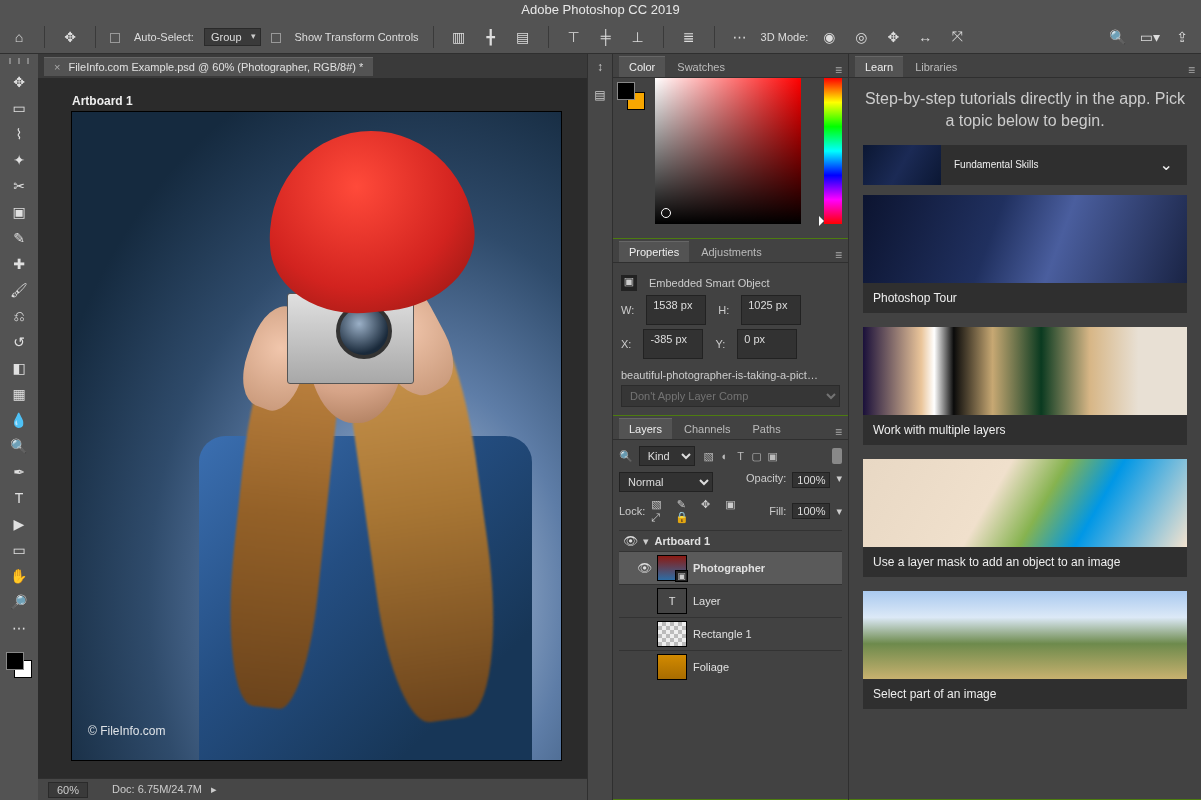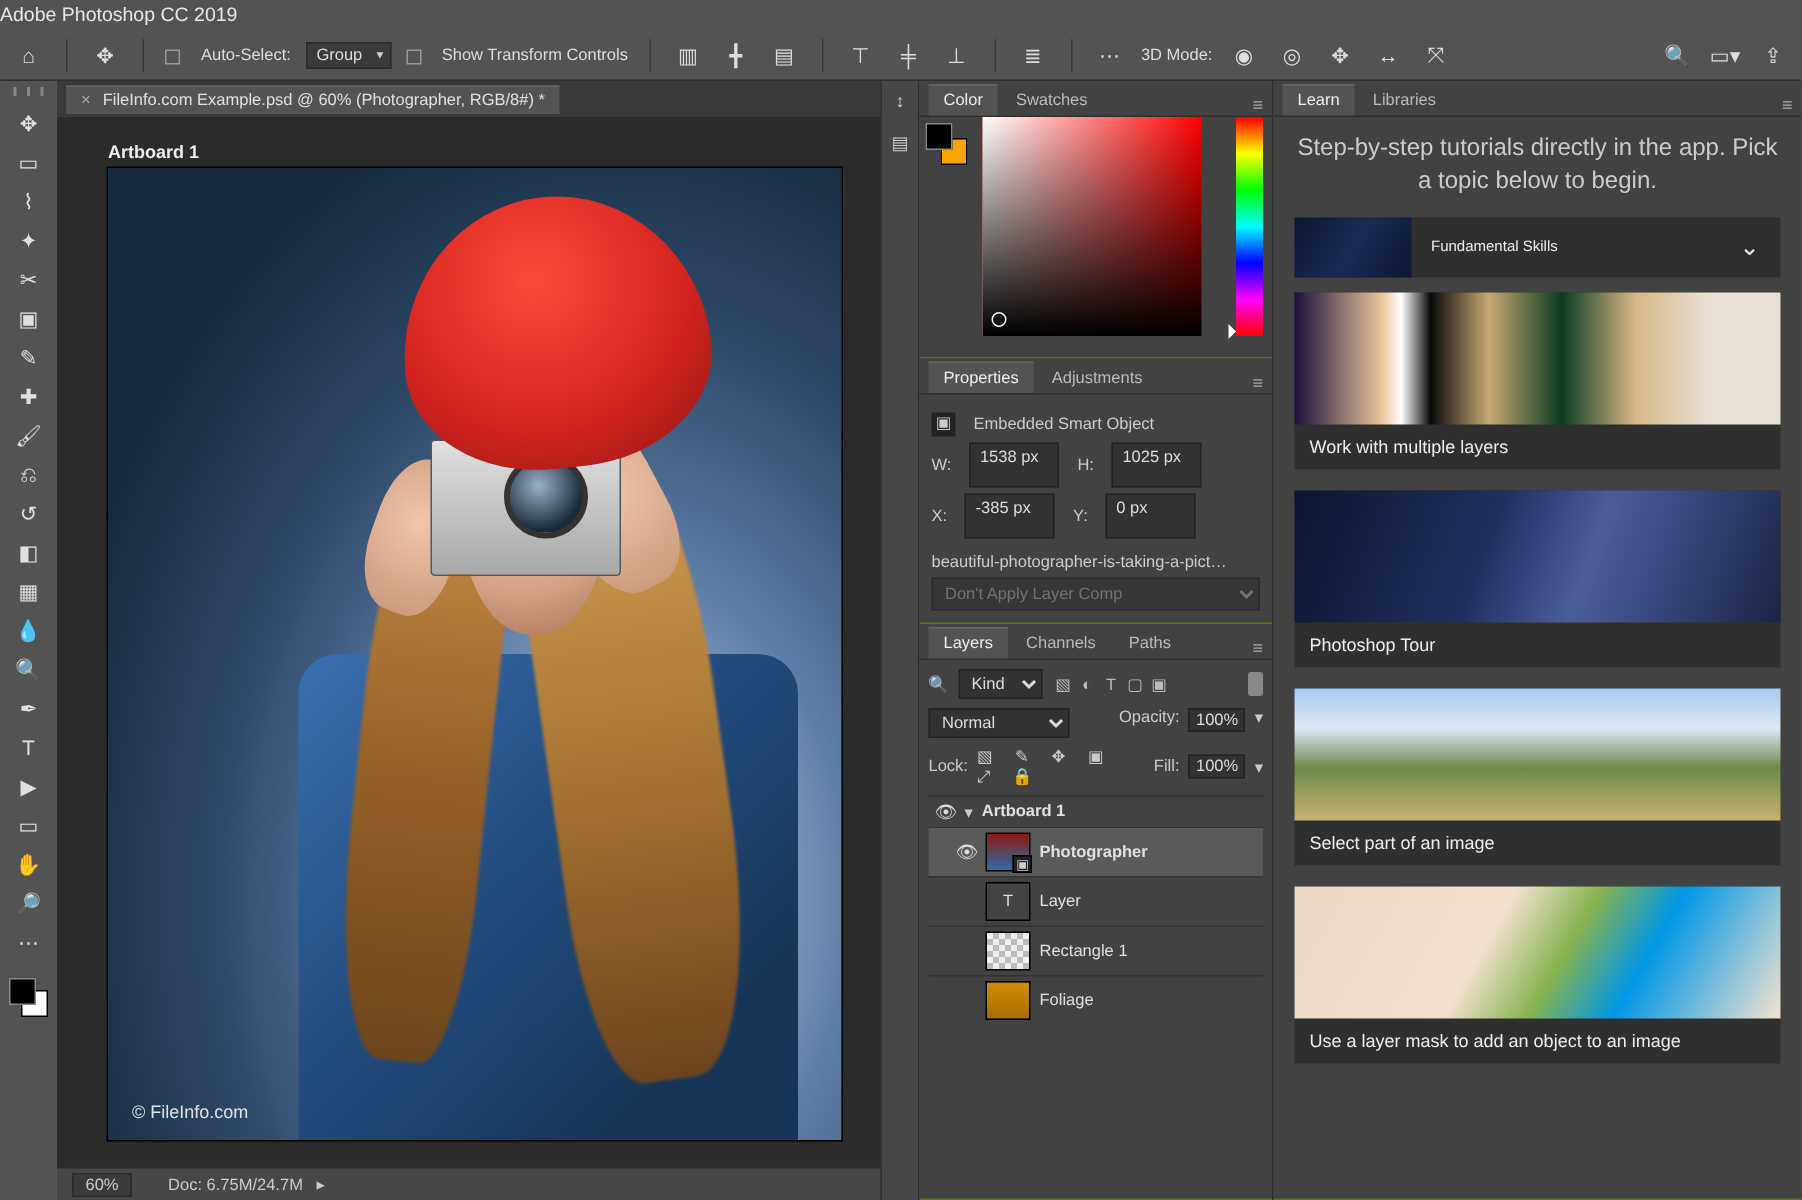--- a/index.html
+++ b/index.html
@@ -1,20 +1,20 @@
 <!DOCTYPE html>
 <html><head>
 <meta charset="utf-8">
 <style>
   * { box-sizing: border-box; margin: 0; padding: 0; font-family: "Segoe UI", Tahoma, sans-serif; }
   html, body { width: 1201px; height: 800px; overflow: hidden; background:#4a4a4a; color:#ccc; font-size:12px; }
   .app { display:flex; flex-direction:column; width:100%; height:100%; background:#535353; }
 
   
-  .titlebar { height:20px; background:#535353; color:#e8e8e8; font-size:13px; line-height:20px; }
+  .titlebar { height:20px; background:#535353; text-align:center; color:#e8e8e8; font-size:13px; line-height:20px; }
 
   
   .optbar { height:34px; background:#535353; border-bottom:1px solid #2f2f2f; display:flex; align-items:center; padding:0 8px; gap:10px; }
   .icon-btn { width:22px; height:22px; display:flex; align-items:center; justify-content:center; color:#ddd; font-size:14px; cursor:pointer; }
   .chk { width:10px; height:10px; border:1px solid #999; display:inline-block; margin-right:4px; position:relative; top:1px;}
   .sep { width:1px; height:22px; background:#3a3a3a; margin:0 4px;}
   .dd { background:#3a3a3a; border:1px solid #2a2a2a; padding:2px 18px 2px 6px; color:#ddd; font-size:11px; position:relative; }
   .dd::after { content:"▾"; position:absolute; right:4px; top:2px; font-size:9px; color:#ccc;}
   .labeltxt { font-size:11px; color:#ddd; }
   .optbar .spacer { flex:1; }
@@ -46,21 +46,21 @@
   }
   .beanie{ position:absolute; left:40%; top:3%; width:42%; height:28%; border-radius:50% 50% 45% 45%/60% 60% 40% 40%; background:radial-gradient(circle at 45% 30%, #ff4a3a 0%, #d2231f 60%, #8c1611 100%); transform:rotate(-6deg);}
   .face{position:absolute; left:48%; top:24%; width:20%; height:24%; background:radial-gradient(circle at 40% 35%,#f4cdb6 0%, #d6a488 60%, #a67656 100%); border-radius:45% 45% 50% 50%/50% 50% 55% 55%;}
   .hairL{position:absolute; left:34%; top:32%; width:18%; height:60%; background:linear-gradient(180deg,#c98c46,#946128,#6c441c); border-radius:40% 20% 30% 40%; filter:blur(1px); transform:rotate(6deg);}
   .hairR{position:absolute; left:60%; top:28%; width:24%; height:66%; background:linear-gradient(180deg,#d6a057,#a87634,#6c441c); border-radius:20% 40% 40% 30%; filter:blur(1px); transform:rotate(-8deg);}
   .cam{position:absolute; left:44%; top:28%; width:26%; height:14%; background:linear-gradient(#e0e0e0,#a8a8a8); border:1px solid #555; border-radius:3px;}
   .cam::after{content:""; position:absolute; left:38%; top:10%; width:48px; height:48px; border-radius:50%; background:radial-gradient(circle at 40% 35%,#9bb0c7,#1a2a3b 70%); border:4px solid #333;}
   .handL{position:absolute; left:36%; top:30%; width:12%; height:16%; background:radial-gradient(circle at 50% 40%,#f1c6ac,#c79778); border-radius:40% 40% 35% 45%; transform:rotate(20deg);}
   .handR{position:absolute; left:62%; top:26%; width:14%; height:18%; background:radial-gradient(circle at 50% 40%,#f1c6ac,#c79778); border-radius:45% 35% 40% 40%; transform:rotate(-28deg);}
   .jacket{position:absolute; left:26%; top:50%; width:68%; height:50%; background:linear-gradient(135deg,#3b6fb1,#244e82 40%,#173657 80%); border-radius:8% 8% 0 0;}
-  .watermark{position:absolute; left:16px; bottom:12px; color:rgba(255,255,255,.85); font-size:12px;}
+  .watermark{position:absolute; left:16px; bottom:22px; color:rgba(255,255,255,.85); font-size:12px;}
   .statusbar{height:22px; background:#474747; display:flex; align-items:center; padding:0 10px; gap:24px; border-top:1px solid #2f2f2f; font-size:11px; color:#ccc;}
   .statusbar .zoomfield{background:#3a3a3a;border:1px solid #2a2a2a;padding:1px 8px;}
 
   
   .minidock{ width:26px; background:#474747; border-left:1px solid #2f2f2f; border-right:1px solid #2f2f2f; display:flex; flex-direction:column; align-items:center; padding-top:6px; gap:10px;}
   .minidock .mi{ width:18px; height:18px; color:#ccc; font-size:12px; text-align:center;}
 
   
   .rightcol{ width:588px; display:flex; background:#424242;}
   .stackA{ width:236px; display:flex; flex-direction:column; border-right:1px solid #2f2f2f;}
@@ -366,33 +366,33 @@
           <div class="content">
             <div class="sub">Step-by-step tutorials directly in the app. Pick a topic below to begin.</div>
 
             <div class="accordion">
               <div class="thumb-sm"></div>
               <div class="lbl">Fundamental Skills</div>
               <div class="chev">⌄</div>
             </div>
 
             <div class="card">
+              <div class="img tour"></div>
+              <div class="cap">Photoshop Tour</div>
+            </div>
+            <div class="card">
               <div class="img layers"></div>
               <div class="cap">Work with multiple layers</div>
             </div>
             <div class="card">
-              <div class="img tour"></div>
-              <div class="cap">Photoshop Tour</div>
+              <div class="img mask"></div>
+              <div class="cap">Use a layer mask to add an object to an image</div>
             </div>
             <div class="card">
               <div class="img sel"></div>
               <div class="cap">Select part of an image</div>
             </div>
-            <div class="card">
-              <div class="img mask"></div>
-              <div class="cap">Use a layer mask to add an object to an image</div>
-            </div>
           </div>
         </div>
       </div>
     </div>
   </div>
 </div>
 
 </body></html>

